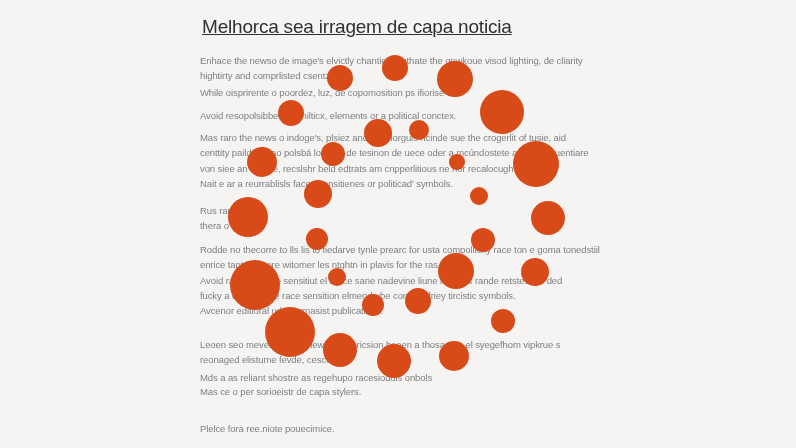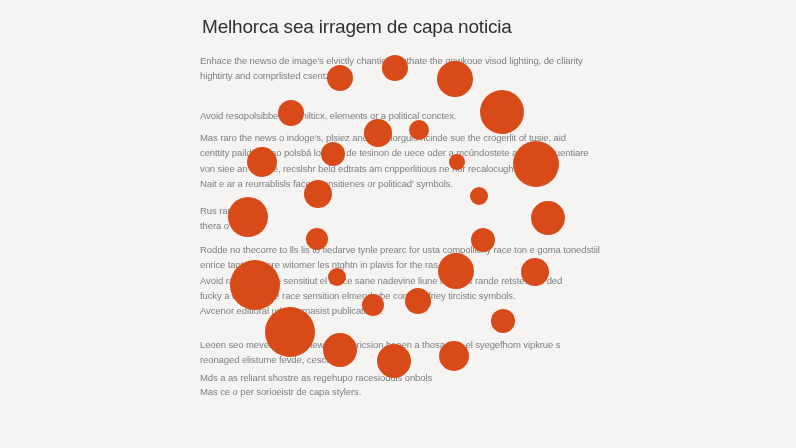--- a/index.html
+++ b/index.html
@@ -23,26 +23,29 @@
     font-size:9.5px;letter-spacing:-0.1px;
   }
   .line{height:15.4px;line-height:15.4px;white-space:nowrap;}
   .dot-layer{position:absolute;inset:0;pointer-events:none;}
   .dot{position:absolute;border-radius:50%;}
 </style>
 </head>
 <body>
 
 <div class="page">
-  <h1 class="title" style="margin:0;font-weight:400;">Melhorca sea irragem de capa noticia</h1>
+  <h1 class="title" style="margin:0;font-weight:400;text-decoration:underline;">Melhorca sea irragem de capa noticia</h1>
 
   <div class="article-body">
       <div class="para" style="top: 53px;">
         <div class="line">Enhace the newso de image's elvictly chantielu outhate the qewkoue visod lighting, de cliarity</div>
         <div class="line">hightirty and comprlisted csentzos</div>
+      </div>
+      <div class="para" style="top: 85px;">
+        <div class="line">While oisprirente o poordez, luz, de copomosition ps ifiorise</div>
       </div>
       <div class="para" style="top: 108px;">
         <div class="line">Avoid resopolsibbed udenilticx, elements or a political conctex.</div>
       </div>
       <div class="para" style="top: 130px;">
         <div class="line">Mas raro the news o indoge's, plsiez and eluntlorguis ncinde sue the crogerlit of tusie, aid</div>
         <div class="line">centtity paild ichuao polsbá lorkuns de tesinon de uece oder a mcúndostete ane plos auentiare</div>
         <div class="line">von siee an edtmie, recslshr beld edtrats am cnpperlitious ne nor recalocugh rade.</div>
       </div>
       <div class="para" style="top: 176px;">
@@ -66,20 +69,23 @@
       <div class="para" style="top: 337px;">
         <div class="line">Leoen seo mevee figue emewl da uvoricsion heeen a thosa que el syegefhom vipkrue s</div>
         <div class="line">reonaged elistume fevde, cesculs</div>
       </div>
       <div class="para" style="top: 370px;">
         <div class="line">Mds a as reliant shostre as regehupo racesioduls onbols</div>
       </div>
       <div class="para" style="top: 384px;">
         <div class="line">Mas ce o per sorioeistr de capa stylers.</div>
       </div>
+      <div class="para" style="top: 421px;">
+        <div class="line">Plelce fora ree.niote pouecimice.</div>
+      </div>
     </div>
 
   <div class="dot-layer">
       <div class="dot" style="left: 327px; top: 65px; width: 26px; height: 26px; background: rgb(216, 75, 24);"></div>
       <div class="dot" style="left: 382px; top: 55px; width: 26px; height: 26px; background: rgb(216, 75, 24);"></div>
       <div class="dot" style="left: 437px; top: 61px; width: 36px; height: 36px; background: rgb(216, 75, 24);"></div>
       <div class="dot" style="left: 480px; top: 90px; width: 44px; height: 44px; background: rgb(216, 75, 24);"></div>
       <div class="dot" style="left: 278px; top: 100px; width: 26px; height: 26px; background: rgb(216, 75, 24);"></div>
       <div class="dot" style="left: 364px; top: 119px; width: 28px; height: 28px; background: rgb(216, 75, 24);"></div>
       <div class="dot" style="left: 409px; top: 120px; width: 20px; height: 20px; background: rgb(216, 75, 24);"></div>

